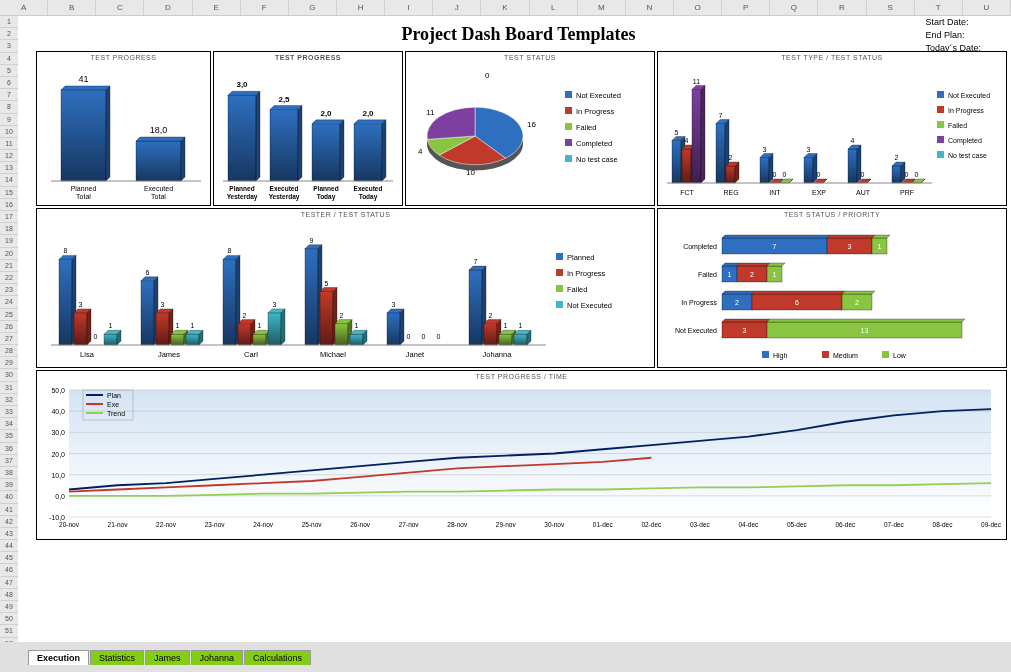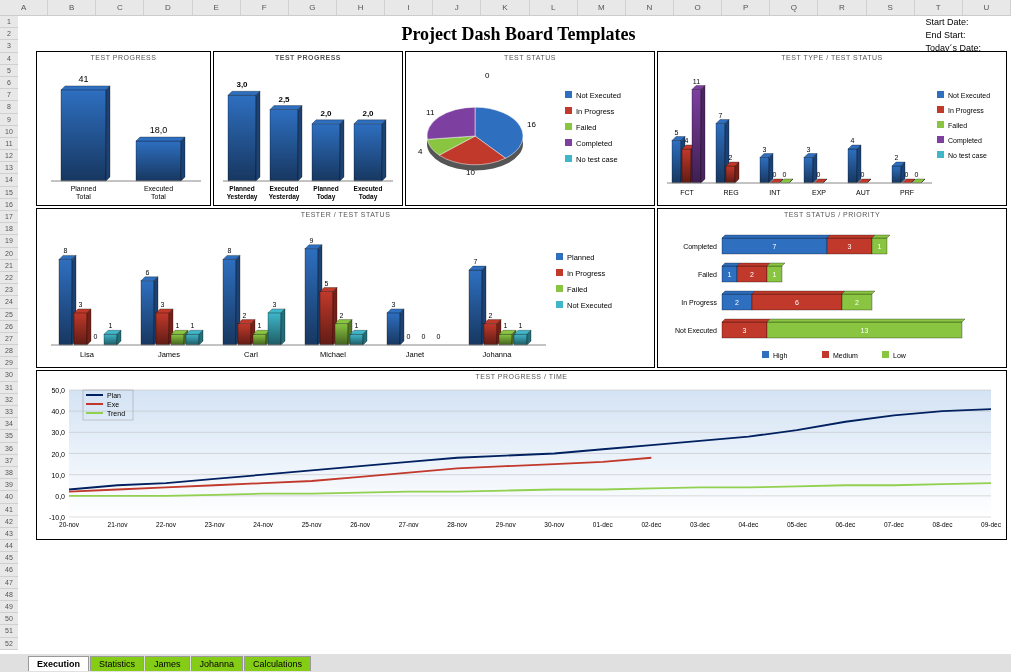--- a/index.html
+++ b/index.html
@@ -15,21 +15,21 @@
 .panel { border: 1px solid #000; position: relative; background: #fff; }
 .panel-title { position: absolute; top: 2px; left: 50%; transform: translateX(-50%); font-size: 7px; color: #555; letter-spacing: 0.5px; }
 #p1 { grid-column: 1; grid-row: 1; }
 #p2 { grid-column: 2; grid-row: 1; font-weight: bold; }
 #p3 { grid-column: 3; grid-row: 1; }
 #p4 { grid-column: 4; grid-row: 1; }
 #p5 { grid-column: 1 / span 3; grid-row: 2; }
 #p6 { grid-column: 4; grid-row: 2; }
 #p7 { grid-column: 1 / span 4; grid-row: 3; }
 .chart-body { position: absolute; top: 14px; left: 4px; right: 4px; bottom: 4px; }
-.tabs { position: absolute; bottom: 0; left: 0; right: 0; height: 18px; background: #e0e0e0; display: flex; align-items: center; padding-left: 28px; font-size: 9px; }
+.tabs { position: absolute; bottom: 0; left: 0; right: 0; height: 30px; background: #e0e0e0; display: flex; align-items: center; padding-left: 28px; font-size: 9px; }
 .tab { padding: 2px 8px; border: 1px solid #999; border-bottom: none; margin-right: 1px; background: #84cc16; cursor: pointer; }
 .tab.active { background: #fff; font-weight: bold; }
 svg text { font-family: Arial; }
 </style>
 </head>
 <body>
 
 <div class="col-headers" id="col-headers">
     <div>A</div>
     <div>B</div>
@@ -104,21 +104,21 @@
     <div>48</div>
     <div>49</div>
     <div>50</div>
     <div>51</div>
     <div>52</div>
   </div>
 
 <div class="sheet-area">
   <div class="meta">
     <div>Start Date:</div>
-    <div>End Start:</div>
+    <div>End Plan:</div>
     <div>Today´s Date:</div>
   </div>
   <div class="title-block">Project Dash Board Templates</div>
 
   <div class="dashboard">
 
     <div class="panel" id="p1">
       <div class="panel-title">TEST PROGRESS</div>
       <div class="chart-body" id="c1"><svg width="165" height="135">
             <defs>

